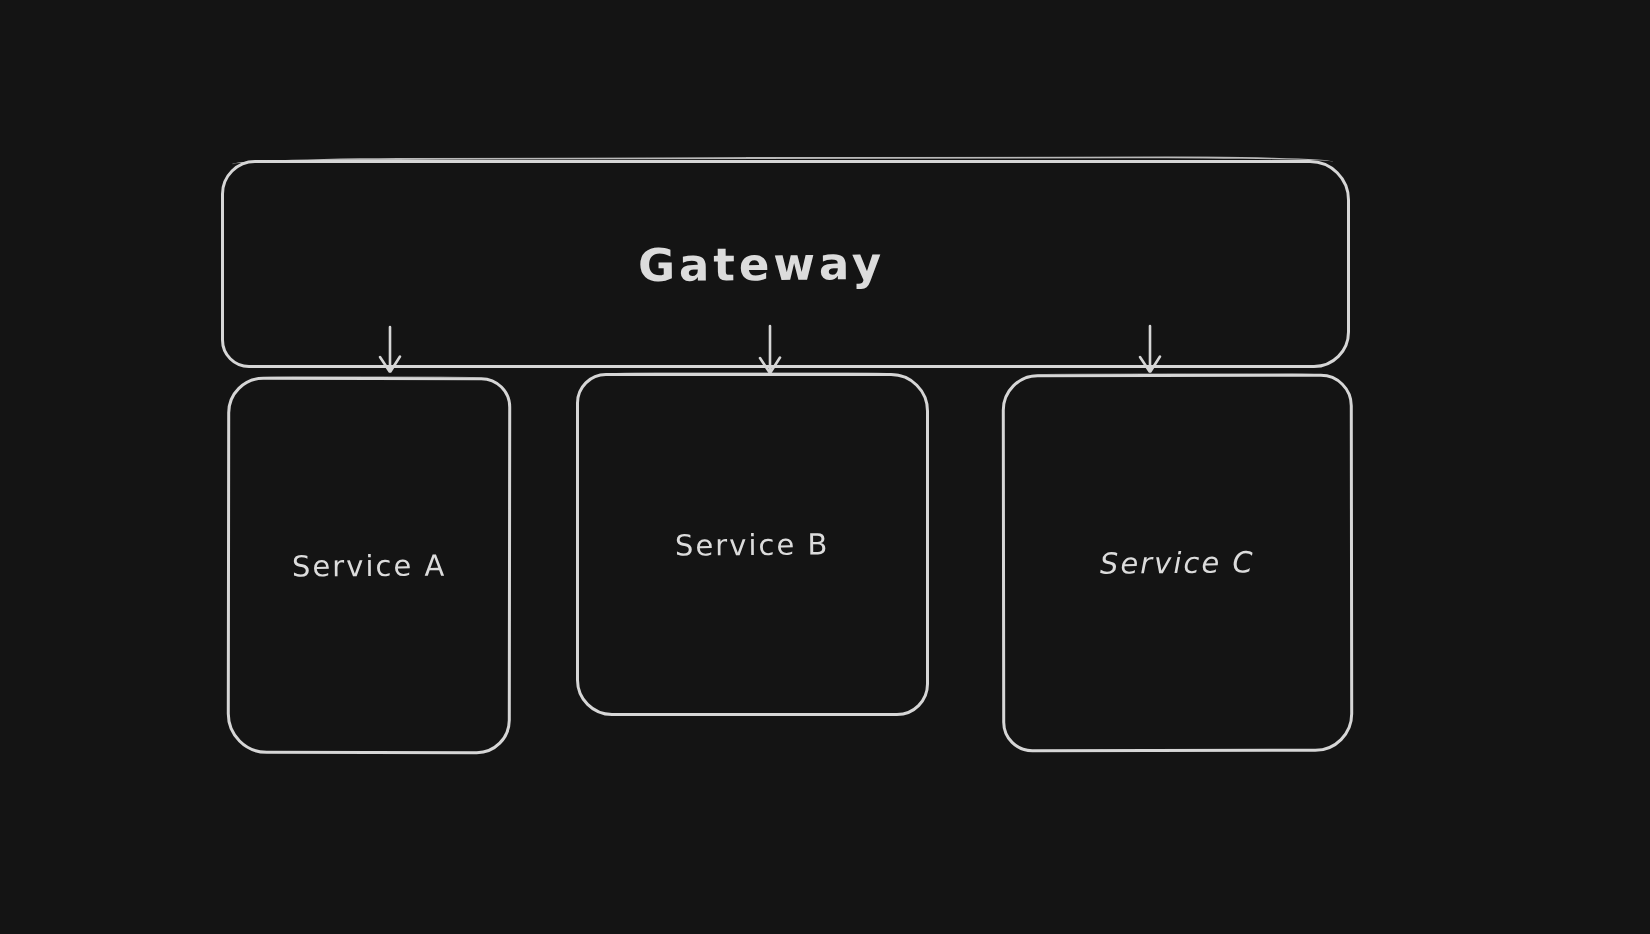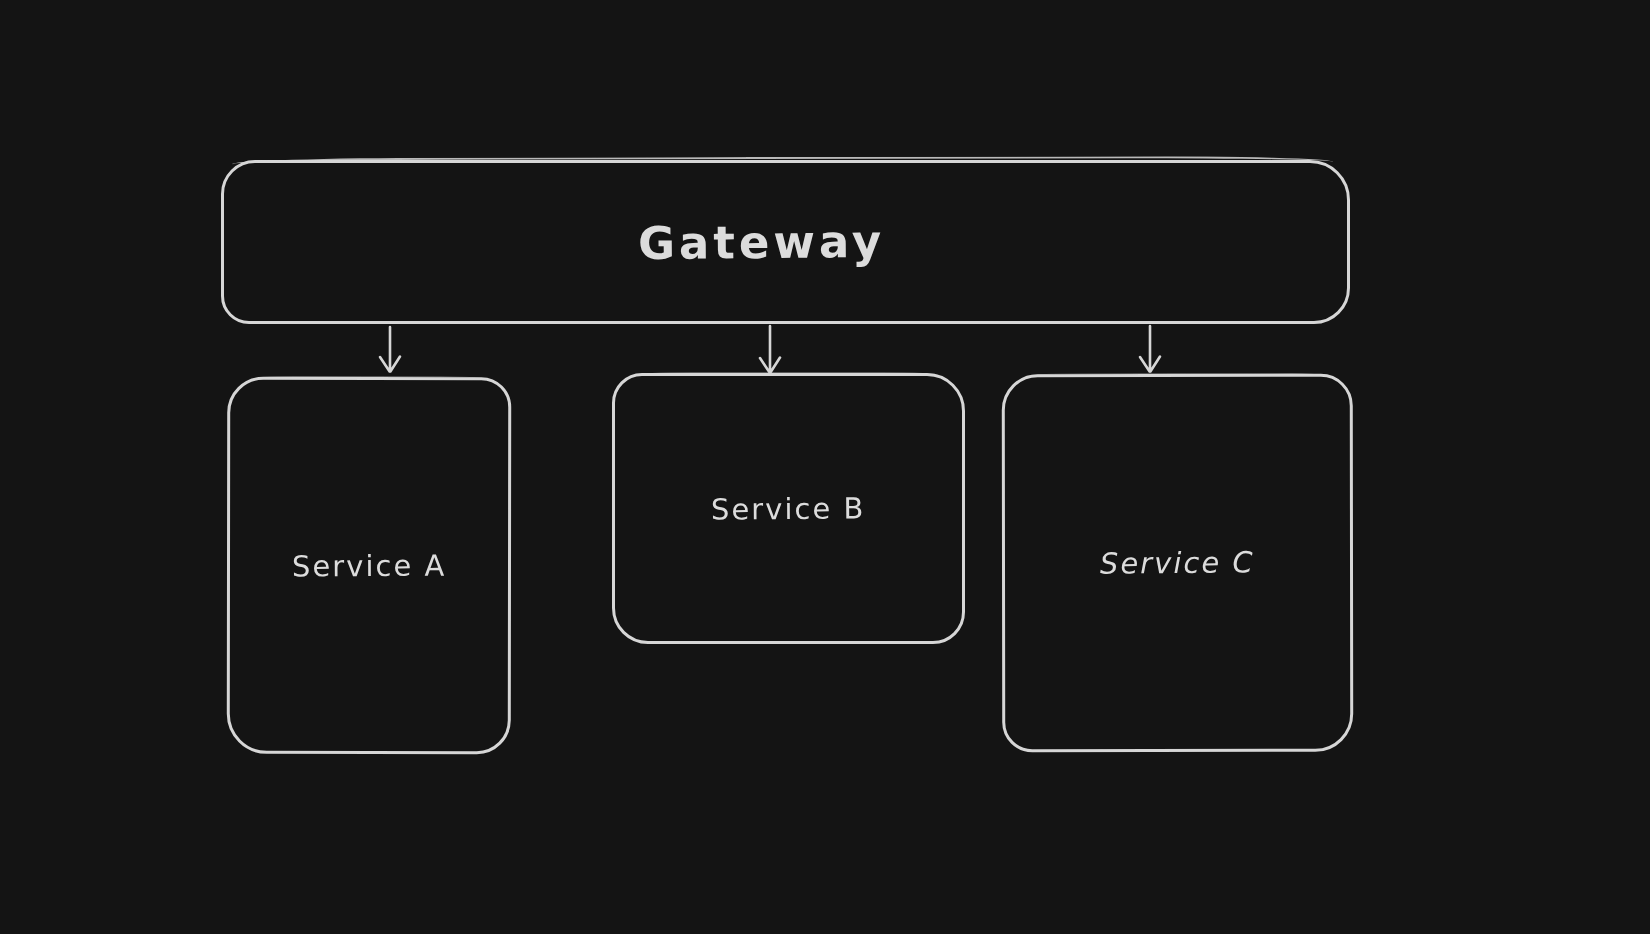--- a/index.html
+++ b/index.html
@@ -19,21 +19,21 @@
     position:absolute;
     border:3.5px solid var(--stroke);
     display:flex;align-items:center;justify-content:center;
     color:var(--text-color);
     background:transparent;
     box-sizing:border-box;
   }
 
   
   .gateway{
-    left:221px;top:160px;width:1129px;height:164px;
+    left:221px;top:160px;width:1129px;height:208px;
     border-radius:34px 40px 36px 28px;
     align-items:center;
   }
   
   .gateway::before{
     content:"";position:absolute;left:8px;right:14px;top:-6px;height:10px;
     border-top:2.6px solid var(--stroke);
     border-radius:45% / 120%;
     transform:rotate(-0.12deg);
     opacity:.85;
@@ -43,21 +43,21 @@
     font-size:45px;font-weight:600;letter-spacing:4px;
     transform:translateX(-24px) rotate(-0.5deg);
   }
 
   
   .service .label{
     font-size:29px;font-weight:500;letter-spacing:2px;
     transform:rotate(-0.4deg);
   }
   .service-a{left:227px;top:377px;width:284px;height:377px;border-radius:36px 30px 34px 40px;transform:rotate(0.08deg);}
-  .service-b{left:612px;top:373px;width:353px;height:271px;border-radius:30px 38px 32px 36px;text-align:right;}
+  .service-b{left:576px;top:373px;width:353px;height:343px;border-radius:30px 38px 32px 36px;text-align:right;}
   .service-c{left:1002px;top:374px;width:351px;height:378px;border-radius:36px 32px 38px 30px;transform:rotate(-0.08deg);font-style:italic;}
   
   .service::before{
     content:"";position:absolute;left:20px;right:22px;top:-4px;height:6px;
     border-top:1.8px solid var(--stroke);
     border-radius:50% / 130%;
     opacity:.35;
     pointer-events:none;
   }
 

